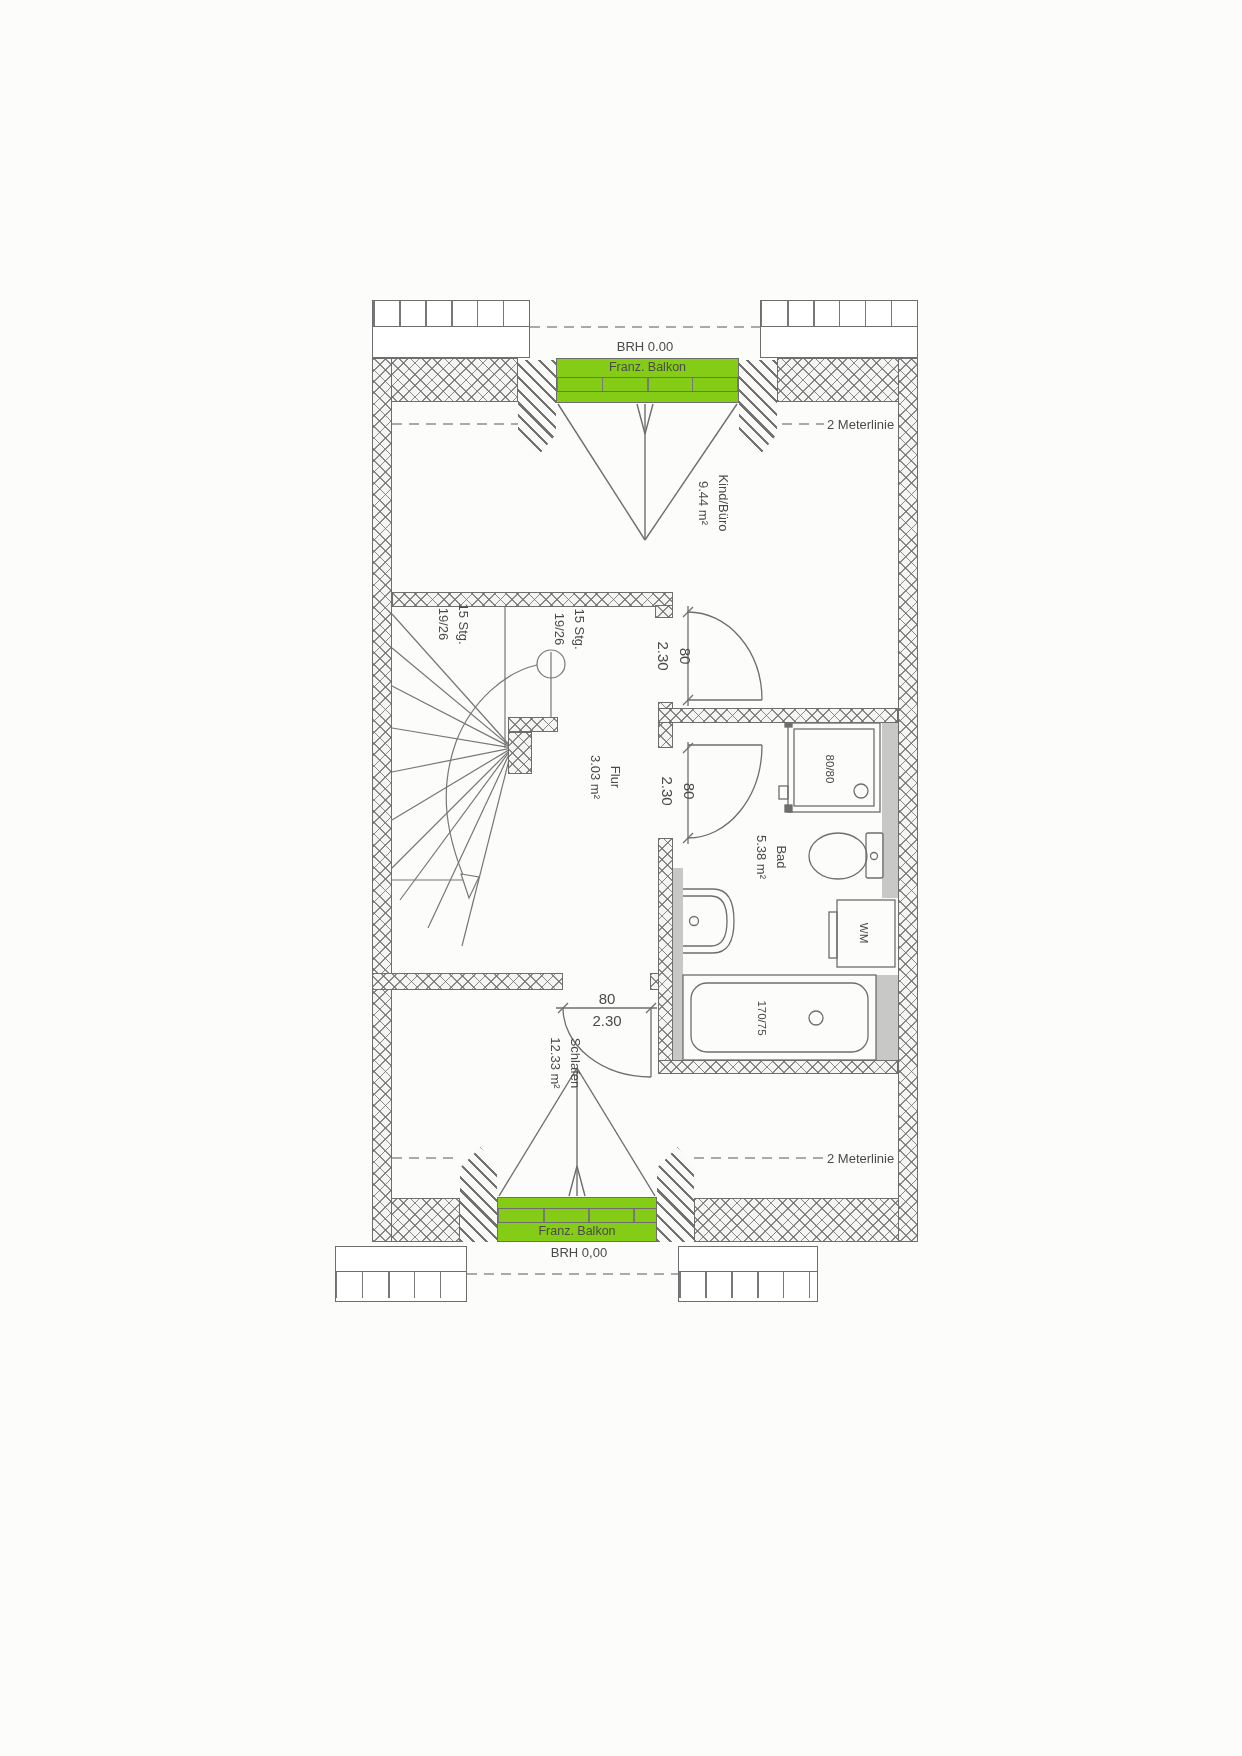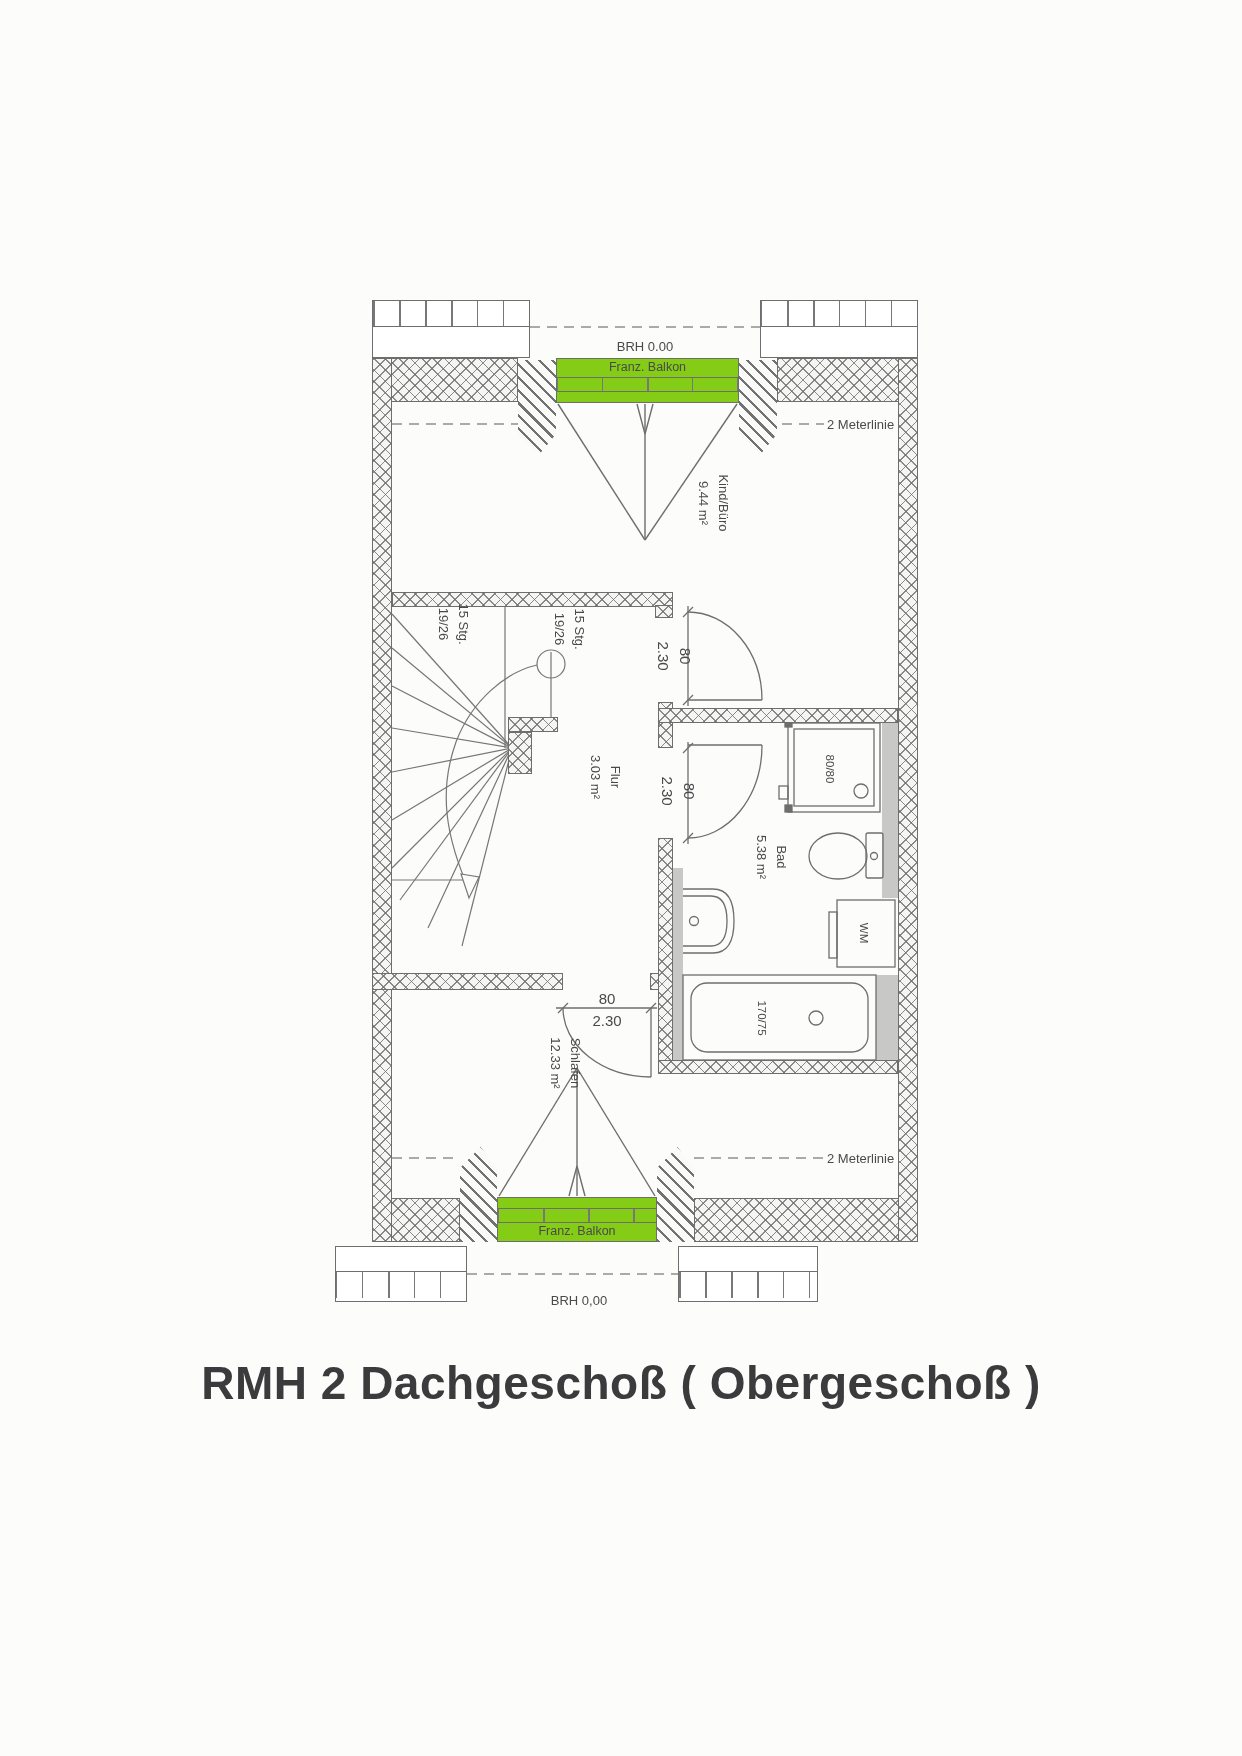--- a/index.html
+++ b/index.html
@@ -189,21 +189,21 @@
     <div class="row ticks2 bline" style="height:13px;"></div>
     <div class="row" style="height:11px;"></div>
   </div>
   <div class="balkon" style="left:497px;top:1197px;width:160px;height:45px;">
     <div class="row bline" style="height:10px;"></div>
     <div class="row ticks2 bline" style="height:13px;"></div>
     <div class="row" style="height:18px;text-align:center;font-size:12.5px;line-height:17px;">Franz. Balkon</div>
   </div>
 
   <div class="lbl c" style="left:645px;top:347px;">BRH 0.00</div>
-  <div class="lbl c" style="left:579px;top:1253px;margin-top:48px;">BRH 0,00</div>
+  <div class="lbl c" style="left:579px;top:1253px;">BRH 0,00</div>
   <div class="lbl" style="left:827px;top:417px;">2 Meterlinie</div>
   <div class="lbl" style="left:827px;top:1151px;">2 Meterlinie</div>
 
   <div class="vlabel" style="left:713px;top:503px;">
     <span>Kind/Büro</span>
       <span>9.44 m²</span>
   </div>
   <div class="vlabel" style="left:605px;top:777px;">
     <span>Flur</span>
       <span>3.03 m²</span>
@@ -242,14 +242,13 @@
   <div class="vlabel" style="left:829px;top:769px;font-size:11.5px;">
     <span>80/80</span>
   </div>
   <div class="vlabel" style="left:863px;top:933px;font-size:11.5px;">
     <span>WM</span>
   </div>
   <div class="vlabel" style="left:761px;top:1018px;font-size:11.5px;">
     <span>170/75</span>
   </div>
 
-  <div class="title">RMH 2 Dachgeschoß ( Obergeschoß )</div>
 </div>
 
 </body></html>

